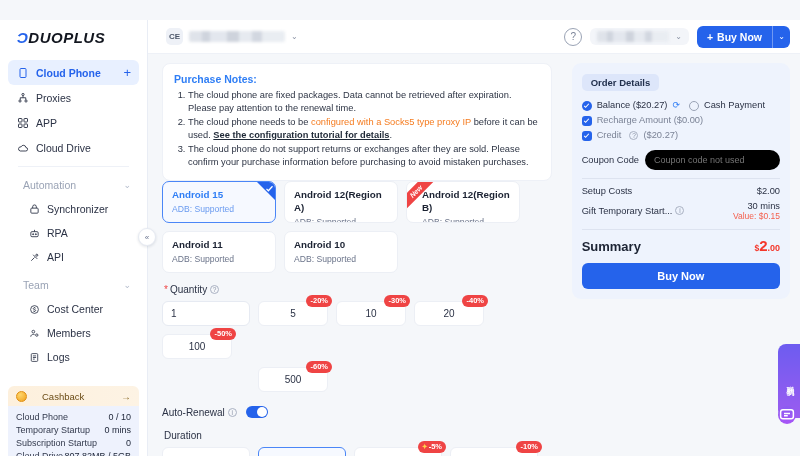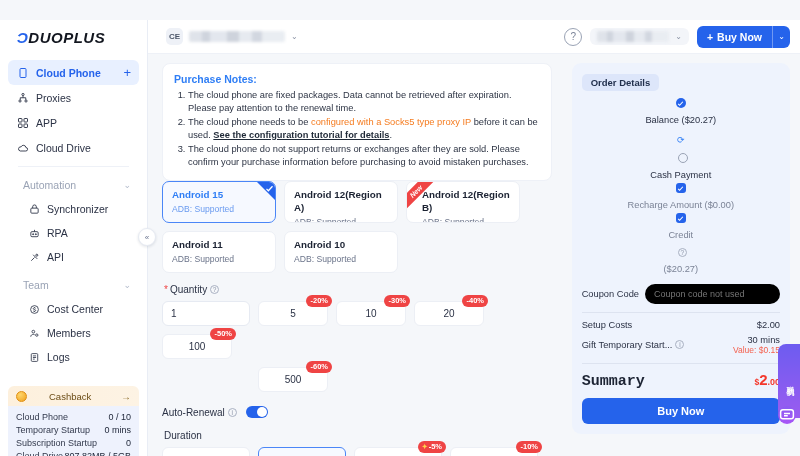--- a/index.html
+++ b/index.html
@@ -35,21 +35,21 @@
   .nav-sep { height:1px; background:#eef1f7; margin: 6px 10px; }
   .nav-group { display:flex; align-items:center; gap:7px; height:24px; padding:0 8px; font-size:10.5px; color:#9aa3b5; cursor:pointer;}
   .nav-group .chev { margin-left:auto; font-size:9px; color:#b3bbcb; }
   .nav-sub { display:flex; align-items:center; gap:7px; height:24px; padding:0 8px 0 20px; font-size:10.5px; color:#2b3245; cursor:pointer;}
   .nav-sub .ico { width:12px; height:12px; flex:0 0 12px; display:inline-flex; align-items:center; justify-content:center;}
   .nav-sub .ico svg { width:11px; height:11px; display:block; }
 
   .cashback {
     margin: 8px 8px 0 8px; height: 20px; border-radius: 6px 6px 0 0;
     background: linear-gradient(90deg,#fdf0dd,#fdf3e4);
-    display:flex; align-items:center; gap:22px; padding: 0 8px;
+    display:flex; align-items:center; gap:15px; padding: 0 8px;
     font-size: 9.5px; color:#6b4c16; cursor:pointer;
   }
   .cashback .arrow { margin-left:auto; font-size:10px; color:#8a6a28; }
   .coin { width:11px;height:11px;border-radius:50%;background:radial-gradient(circle at 35% 30%,#ffd66b,#f0a11e); border:1px solid #e08f12; flex:0 0 11px;}
   .usage {
     margin: 0 8px; padding: 5px 8px 7px 8px; border-radius: 0 0 6px 6px;
     background: #eef2fd;
   }
   .usage-row { display:flex; justify-content:space-between; font-size:9px; color:#333a4d; line-height: 13px; }
   .usage-row .v { color:#222a3c; }
@@ -137,39 +137,39 @@
   .dur-card.selected { border:1.3px solid #4a86f7; background:#f6f9ff;}
 
   
   .order {
     background:#eef3fd; border-radius:9px; padding: 9px 10px 10px 10px;
   }
   .order-tab {
     display:inline-block; background:#dde6fa; color:#22304d; font-size:9.5px; font-weight:700;
     padding: 3px 9px; border-radius:5px; margin-bottom: 7px;
   }
-  .pay-line { display:flex; align-items:center; gap:5px; font-size:9.3px; color:#2b3245; line-height:15px;flex-direction:column; }
+  .pay-line { display:flex; align-items:center; gap:5px; font-size:9.3px; color:#2b3245; line-height:15px; }
   .pay-line.muted { color:#7b8396; }
   .cb { width:10px;height:10px;border-radius:3px;background:#2563eb; display:inline-flex;align-items:center;justify-content:center; flex:0 0 10px;}
   .cb svg{width:7px;height:7px;}
   .cb.round { border-radius:50%; }
   .radio-off { width:10px;height:10px;border-radius:50%;border:1.3px solid #9aa3b5; flex:0 0 10px;}
   .refresh { color:#2f7ef5; font-size:9px; cursor:pointer; }
   .coupon-wrap { display:flex; align-items:center; gap:6px; margin-top:7px; }
   .coupon-lbl { font-size:9.3px; color:#2b3245; white-space:nowrap;}
   .coupon-in {
     flex:1; height:20px; border-radius:10px; border:none; background:#000000; padding: 0 9px;
     font-size:9px; color:#9aa3b5; outline:none; font-family:"Liberation Sans",sans-serif;
   }
   .hr { height:1px; background:#dde3f0; margin: 8px 0 7px 0; }
   .cost-row { display:flex; justify-content:space-between; align-items:center; font-size:9.3px; color:#2b3245; margin-bottom: 5px;}
   .cost-row .right { text-align:right; }
   .cost-row .val-red { color:#f4614f; font-size:8.5px; display:block; }
   .summary-row { display:flex; justify-content:space-between; align-items:baseline; margin-top:2px;}
-  .summary-row .s-lbl { font-size:15px; font-weight:700; color:#1c2333;font-family:Liberation Mono, monospace;}
+  .summary-row .s-lbl { font-size:13px; font-weight:700; color:#1c2333;}
   .price { color:#f4372b; font-weight:700; }
   .price .cur { font-size:8.5px; }
   .price .big { font-size:15px; }
   .price .dec { font-size:9px; }
   .buy-btn {
     margin-top:8px; width:100%; height:26px; background:#2563eb; border:none; border-radius:6px;
     color:#fff; font-size:11px; font-weight:700; cursor:pointer; font-family:"Liberation Sans",sans-serif;
   }
 
   

